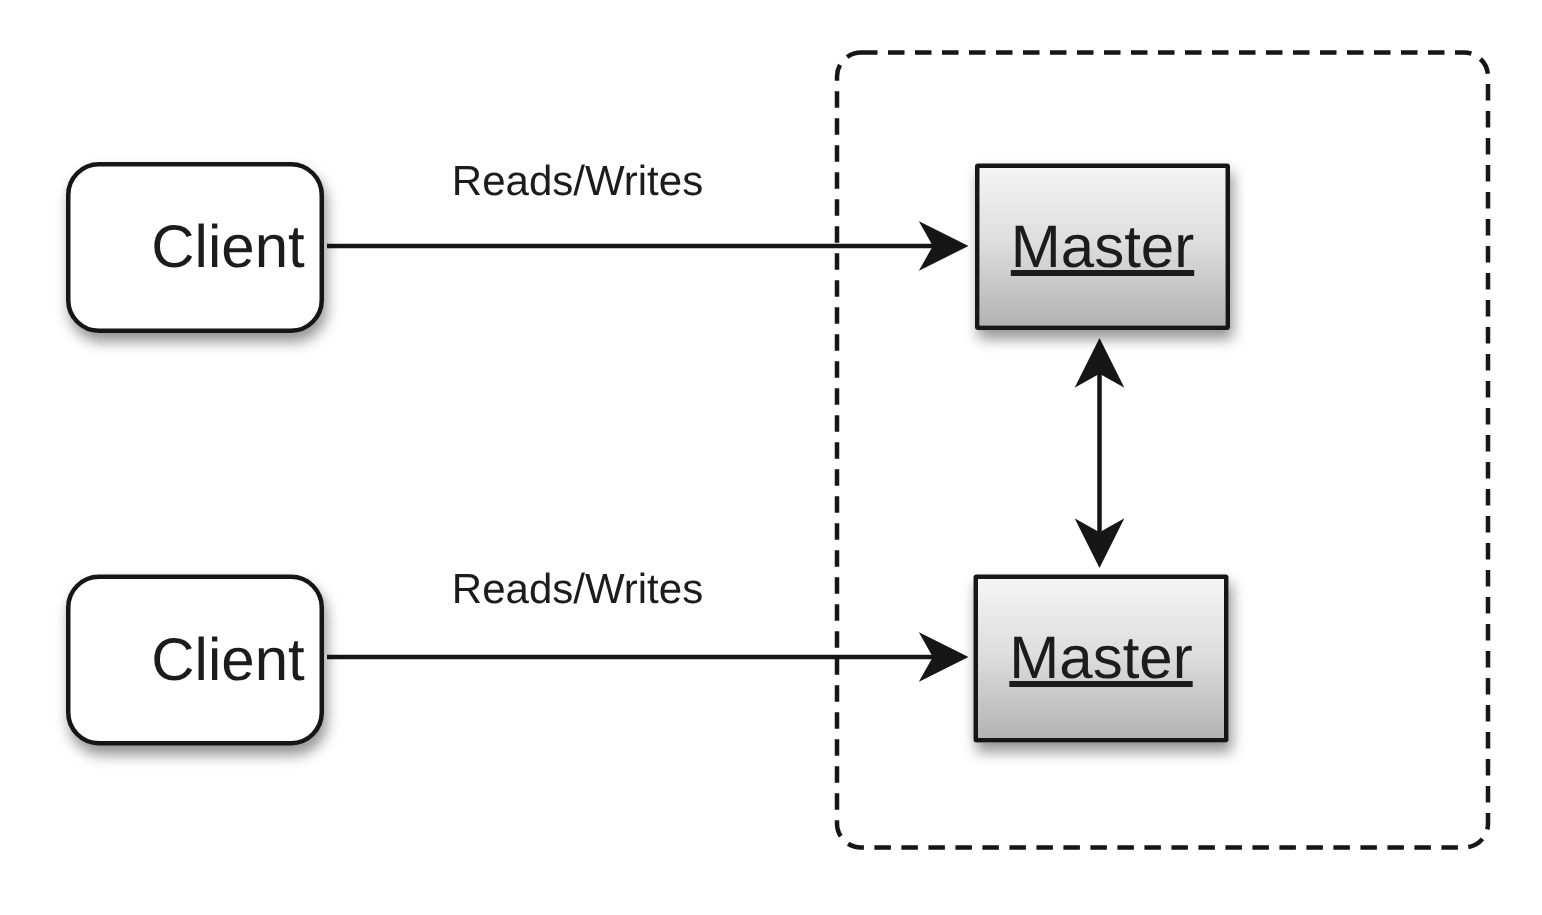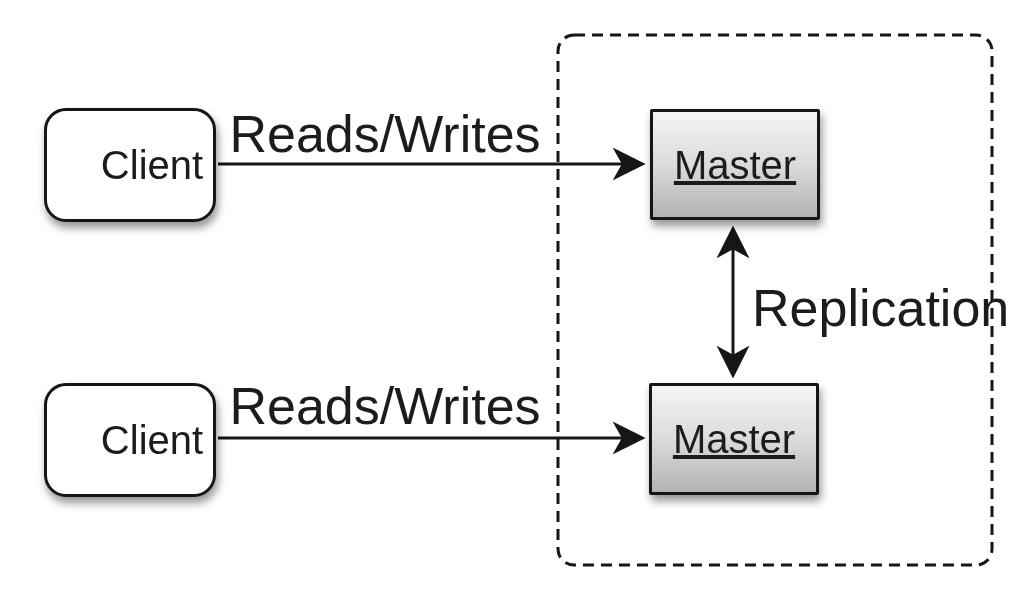--- a/index.html
+++ b/index.html
@@ -42,21 +42,21 @@
     background: linear-gradient(180deg, #f4f4f4 0%, #dddddd 48%, #b3b3b3 100%);
     border-radius: 2px;
     width: 170px;
     height: 111px;
     text-decoration: underline;
   }
   #master-top    { left: 650px; top: 109px; }
   #master-bottom { left: 649px; top: 383px; height: 112px; }
   .edge-label {
     position: absolute;
-    font-size: 52px;
+    font-size: 28px;
     line-height: 1.15;
     text-align: center;
     color: #1c1c1c;
     white-space: nowrap;
   }
   #label-rw-top    { left: 229px; top: 105px; width: 312px; }
   #label-rw-bottom { left: 229px; top: 377px; width: 312px; }
   #label-replication { left: 752px; top: 279px; width: 220px; }
 </style>
 </head>
@@ -93,15 +93,14 @@
   </div>
 
   <div class="node master" id="master-bottom">
     <span>Master</span>
   </div>
 
   <div class="edge-label" id="label-rw-top">Reads/Writes</div>
 
   <div class="edge-label" id="label-rw-bottom">Reads/Writes</div>
 
-  <div class="edge-label" id="label-replication">Replication</div>
 
 </div>
 
 </body></html>

